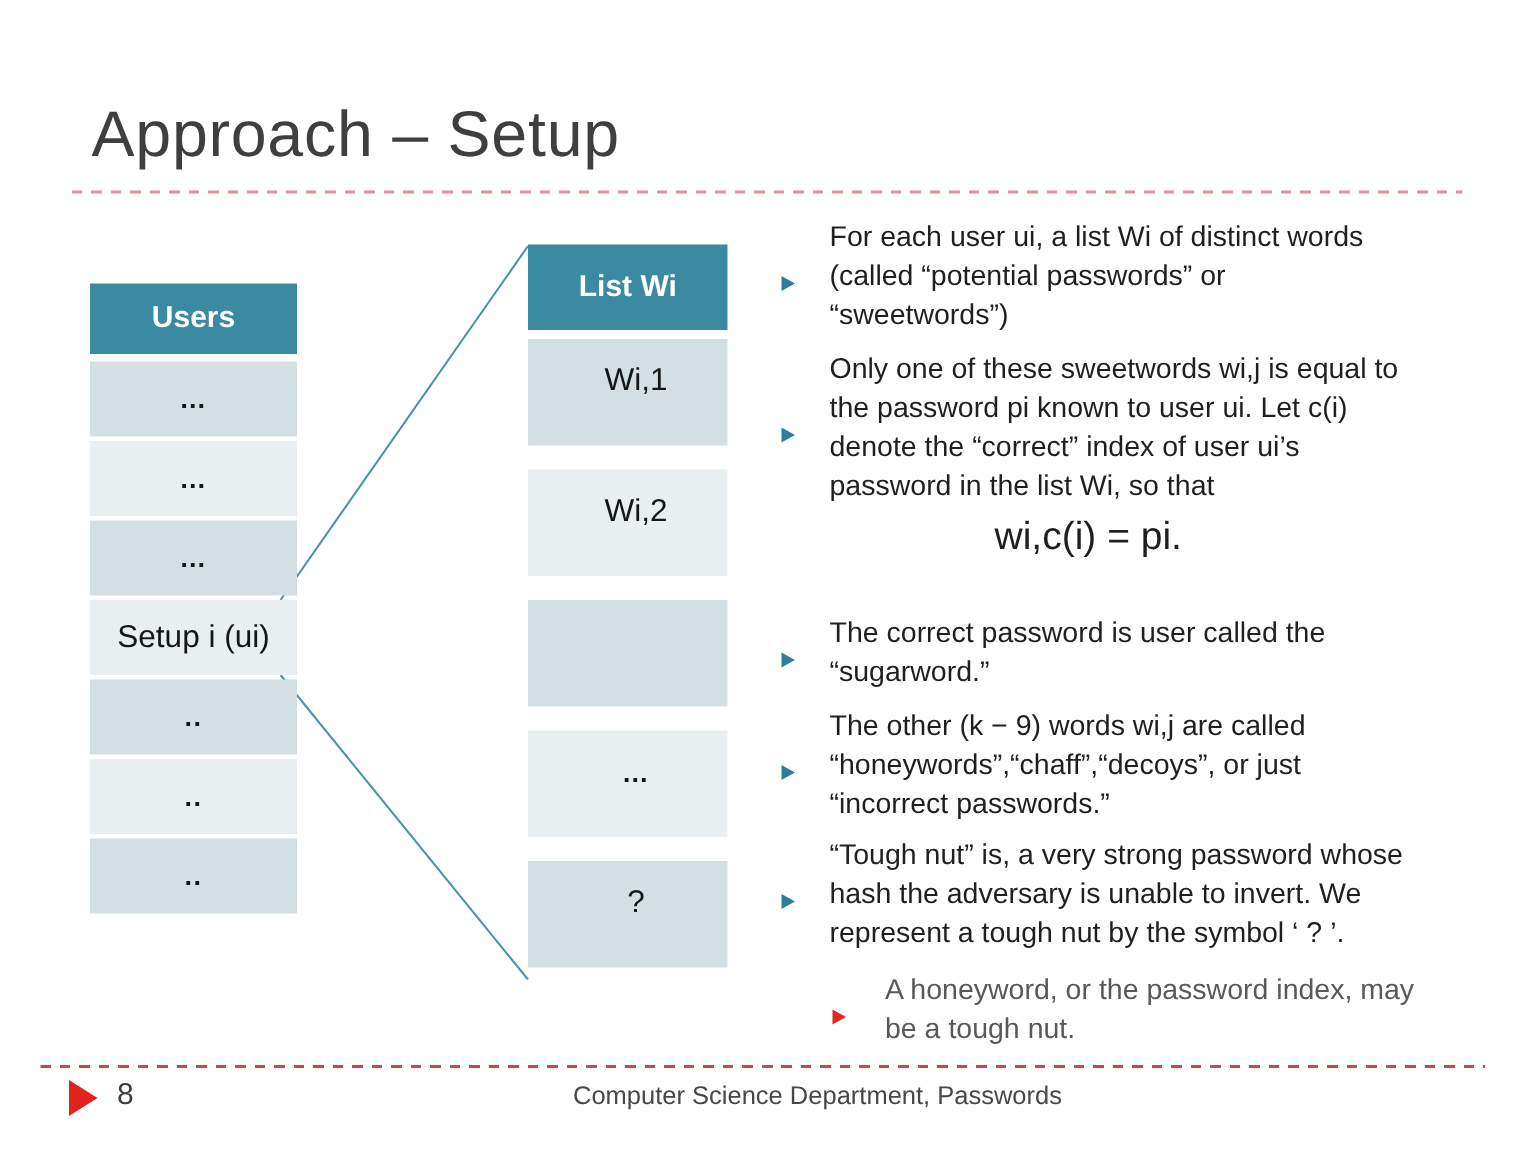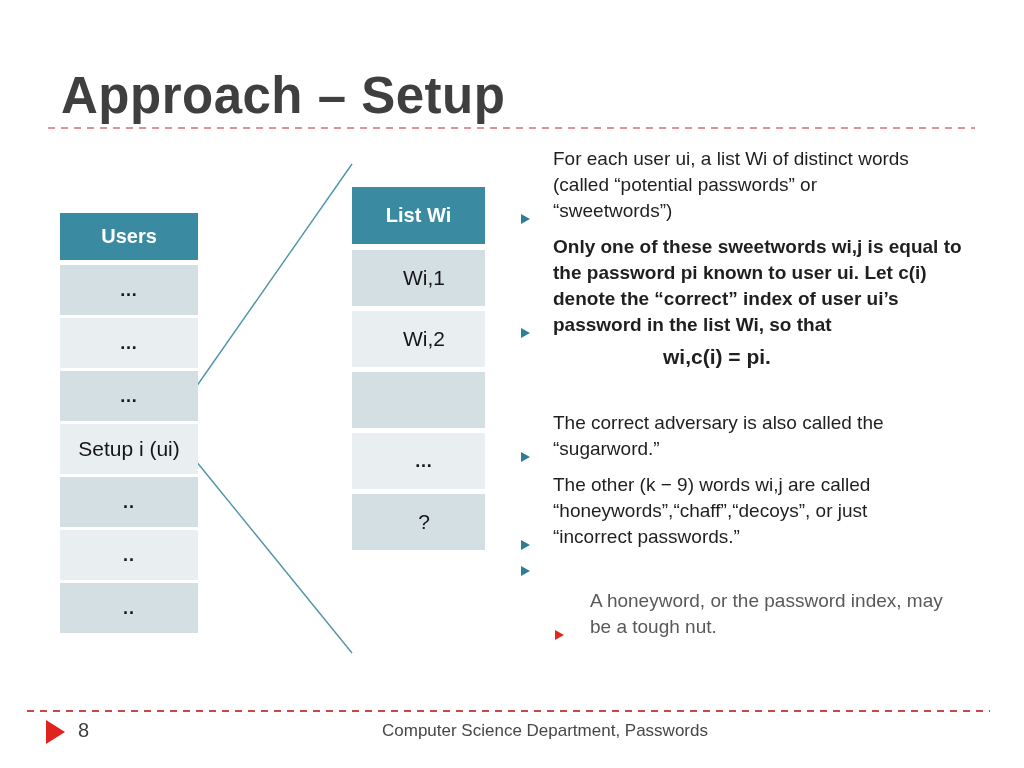--- a/index.html
+++ b/index.html
@@ -2,72 +2,71 @@
 <html><head>
 <meta charset="utf-8">
 <style>
   html,body{margin:0;padding:0;background:#ffffff;}
   #slide{
     position:relative;width:1024px;height:768px;background:#ffffff;overflow:hidden;
     font-family:"Liberation Sans", sans-serif;color:#1f1f1f;
   }
   
   #title{
-    position:absolute;left:61px;top:66px;font-size:51px;font-weight:700;
+    position:absolute;left:61px;top:66px;font-size:43px;font-weight:400;
     color:#3f3f3f;letter-spacing:0.5px;white-space:nowrap;
   }
   .dashline{position:absolute;height:2px;}
   #title-rule{
     left:48px;top:127px;width:927px;
     background:repeating-linear-gradient(90deg,#db9497 0 7px,transparent 7px 13px);
   }
   #footer-rule{
     left:27px;top:710px;width:963px;
     background:repeating-linear-gradient(90deg,#c94747 0 7px,transparent 7px 13px);
   }
   
   .mini-table{position:absolute;}
   #users-table{left:60px;top:189px;width:138px;}
   #list-table{left:352px;top:163px;width:133px;}
   .tbl-header{
     background:#3a8ba2;color:#ffffff;font-weight:bold;font-size:20px;
     text-align:center;
-    margin-top:24px;
   }
   #users-table .tbl-header{height:47px;line-height:47px;margin-bottom:5px;}
   #list-table  .tbl-header{height:57px;line-height:57px;margin-bottom:6px;}
   .tbl-row{
     text-align:center;font-size:21px;color:#161616;
   }
   #users-table .tbl-row{height:50px;line-height:50px;margin-bottom:3px;}
-  #list-table  .tbl-row{height:56px;line-height:56px;margin-bottom:5px;padding-left:11px;}
+  #list-table  .tbl-row{height:71px;line-height:56px;margin-bottom:16px;padding-left:11px;}
   .tbl-row:last-child{margin-bottom:0;}
   .tbl-row:nth-child(even){background:#d4dfe3;}   
   .tbl-row:nth-child(odd){background:#e9eef0;}
   .tbl-row.r-dots{letter-spacing:1px;font-weight:bold;font-size:18px;}
   
   #connectors{position:absolute;left:0;top:0;width:1024px;height:768px;}
   
   #bullets{position:absolute;left:521px;top:146px;width:482px;}
-  .bullet{display:flex;align-items:flex-end;}
+  .bullet{display:flex;align-items:center;}
   .tri{
     flex:0 0 auto;width:0;height:0;margin-top:8px;
     border-top:5px solid transparent;border-bottom:5px solid transparent;
     border-left:9px solid #2e7e97;
   }
   .bullet .btxt{
     margin-left:23px;font-size:19px;line-height:26px;color:#1f1f1f;
     white-space:pre-line;
   }
   .formula{
-    font-size:21px;line-height:26px;color:#1f1f1f;
+    font-size:26px;line-height:26px;color:#1f1f1f;
     padding-left:142px;margin-top:6px;
   }
   .m1{margin-bottom:10px;}
-  .m2{margin-bottom:40px;font-weight:bold;}
+  .m2{margin-bottom:40px;}
   .m3{margin-bottom:10px;}
   .m4{margin-bottom:8px;}
   .m5{margin-bottom:12px;}
   #sub-bullet{margin-left:34px;}
   #sub-bullet .tri{border-left-color:#e0281e;margin-top:8px;}
   #sub-bullet .btxt{margin-left:26px;color:#595959;}
   
   #footer-arrow{
     position:absolute;left:46px;top:720px;width:0;height:0;
     border-top:12px solid transparent;border-bottom:12px solid transparent;
@@ -124,31 +123,34 @@
         <span class="tri"></span>
         <div class="btxt">Only one of these sweetwords wi,j is equal to
 the password pi known to user ui. Let c(i)
 denote the “correct” index  of user ui’s
 password in the list Wi, so that</div>
       </div>
       <div class="formula">wi,c(i) = pi.</div>
     </div>
     <div class="bullet m3">
       <span class="tri"></span>
-      <div class="btxt">The correct adversary is also called the
+      <div class="btxt">The correct password is user called the
 “sugarword.”</div>
     </div>
     <div class="bullet m4">
       <span class="tri"></span>
       <div class="btxt"> The other (k − 9) words wi,j are called
 “honeywords”,“chaff”,“decoys”, or just
 “incorrect passwords.”</div>
     </div>
     <div class="bullet m5">
       <span class="tri"></span>
+      <div class="btxt">“Tough nut” is, a very strong password whose
+hash the adversary is unable to invert. We
+represent a tough nut by the symbol ‘ ? ’.</div>
     </div>
     <div class="bullet" id="sub-bullet">
       <span class="tri"></span>
       <div class="btxt"> A honeyword, or the password index, may
 be a tough nut.</div>
     </div>
   </div>
 
   <div id="footer-rule" class="dashline"></div>
   <div id="footer-arrow"></div>

